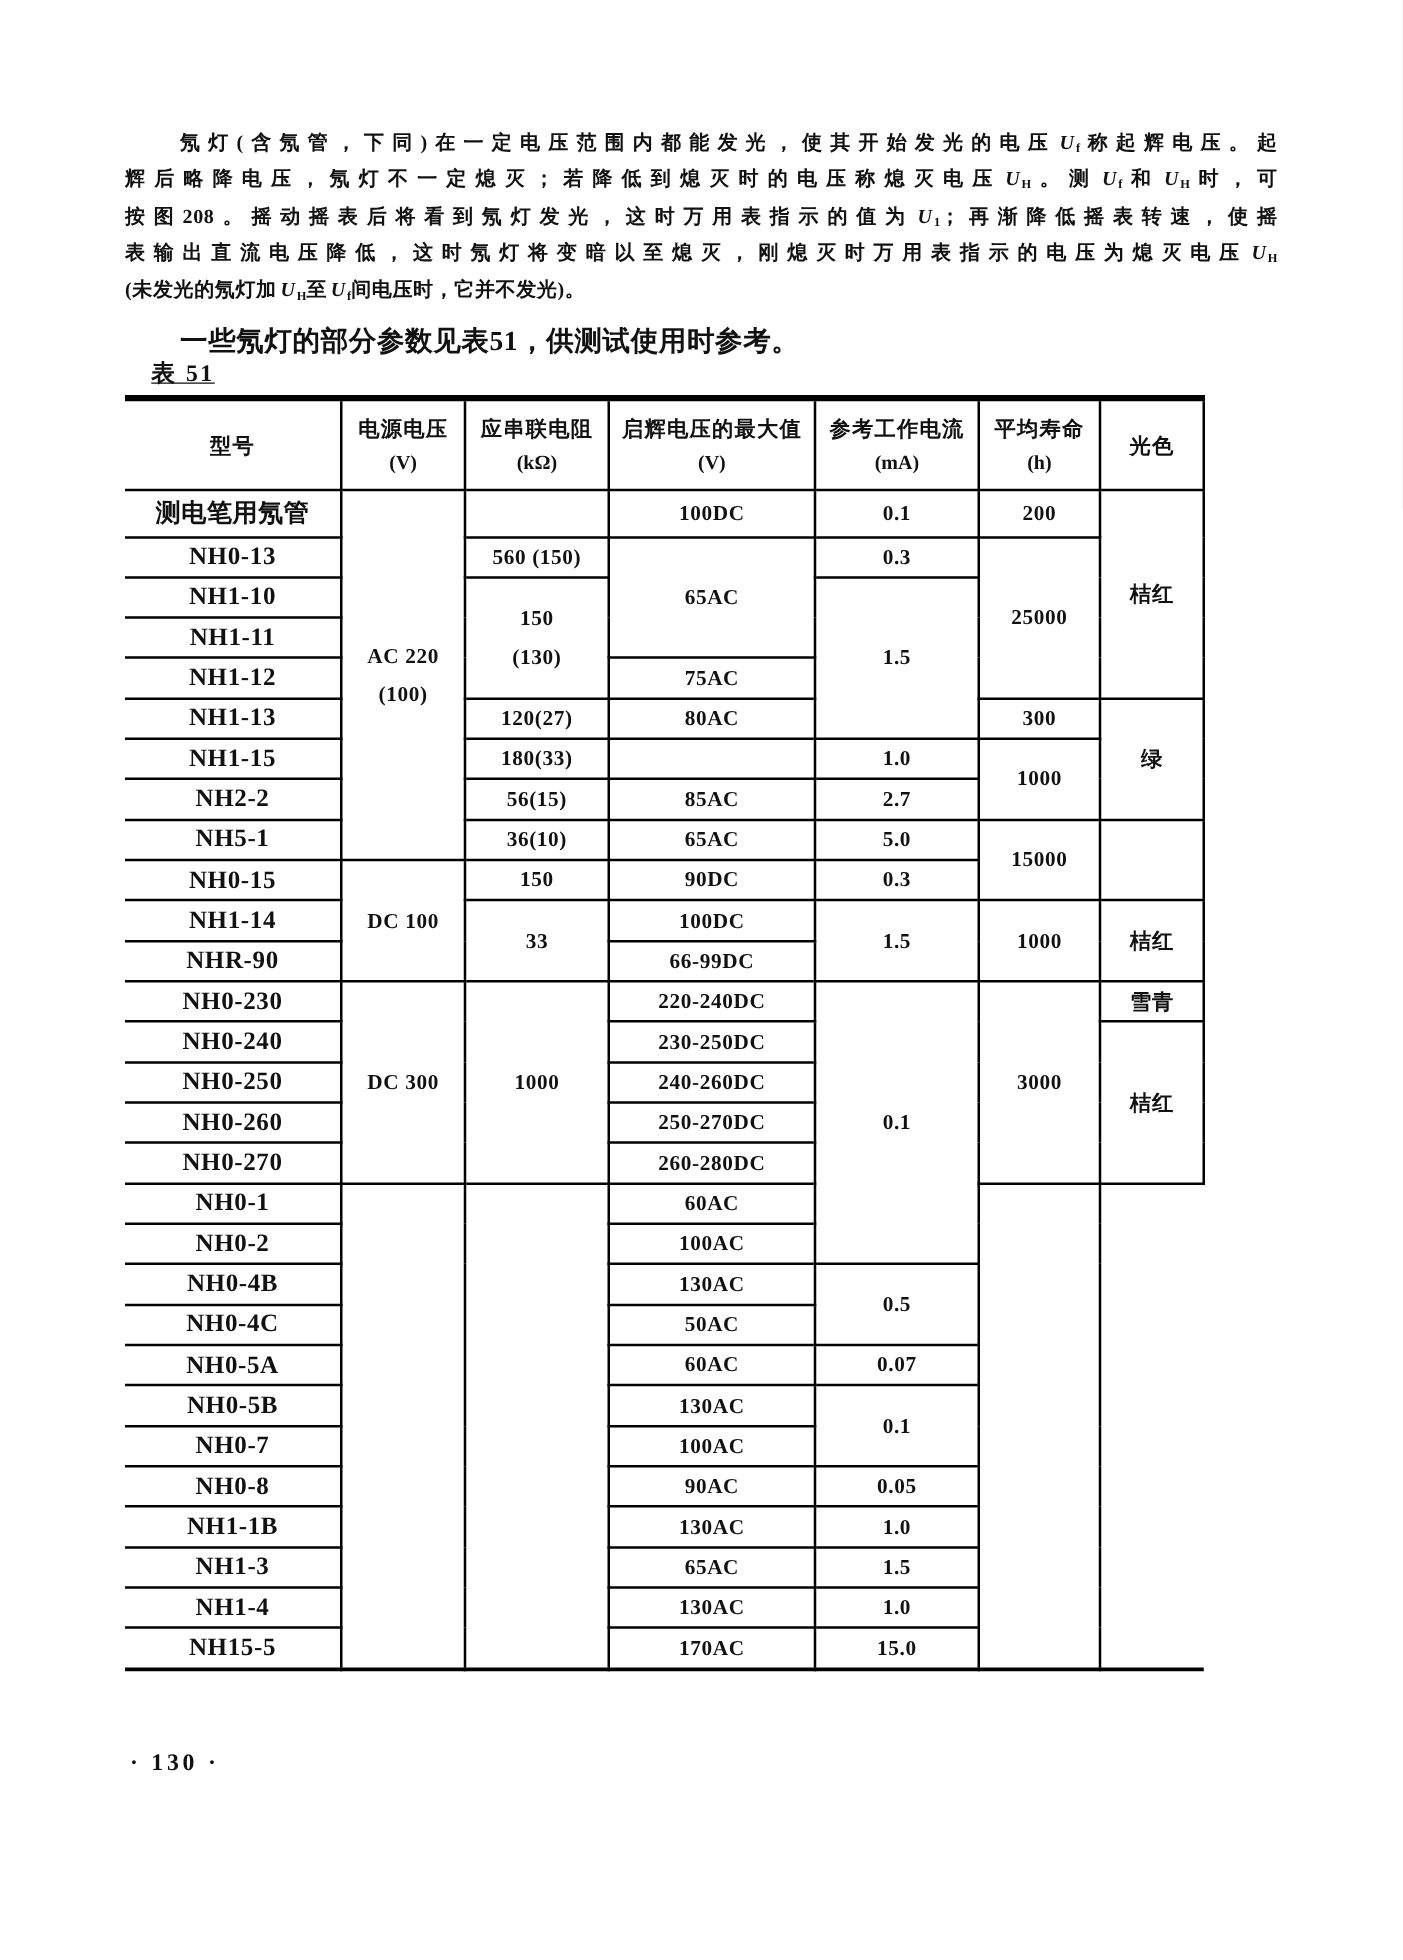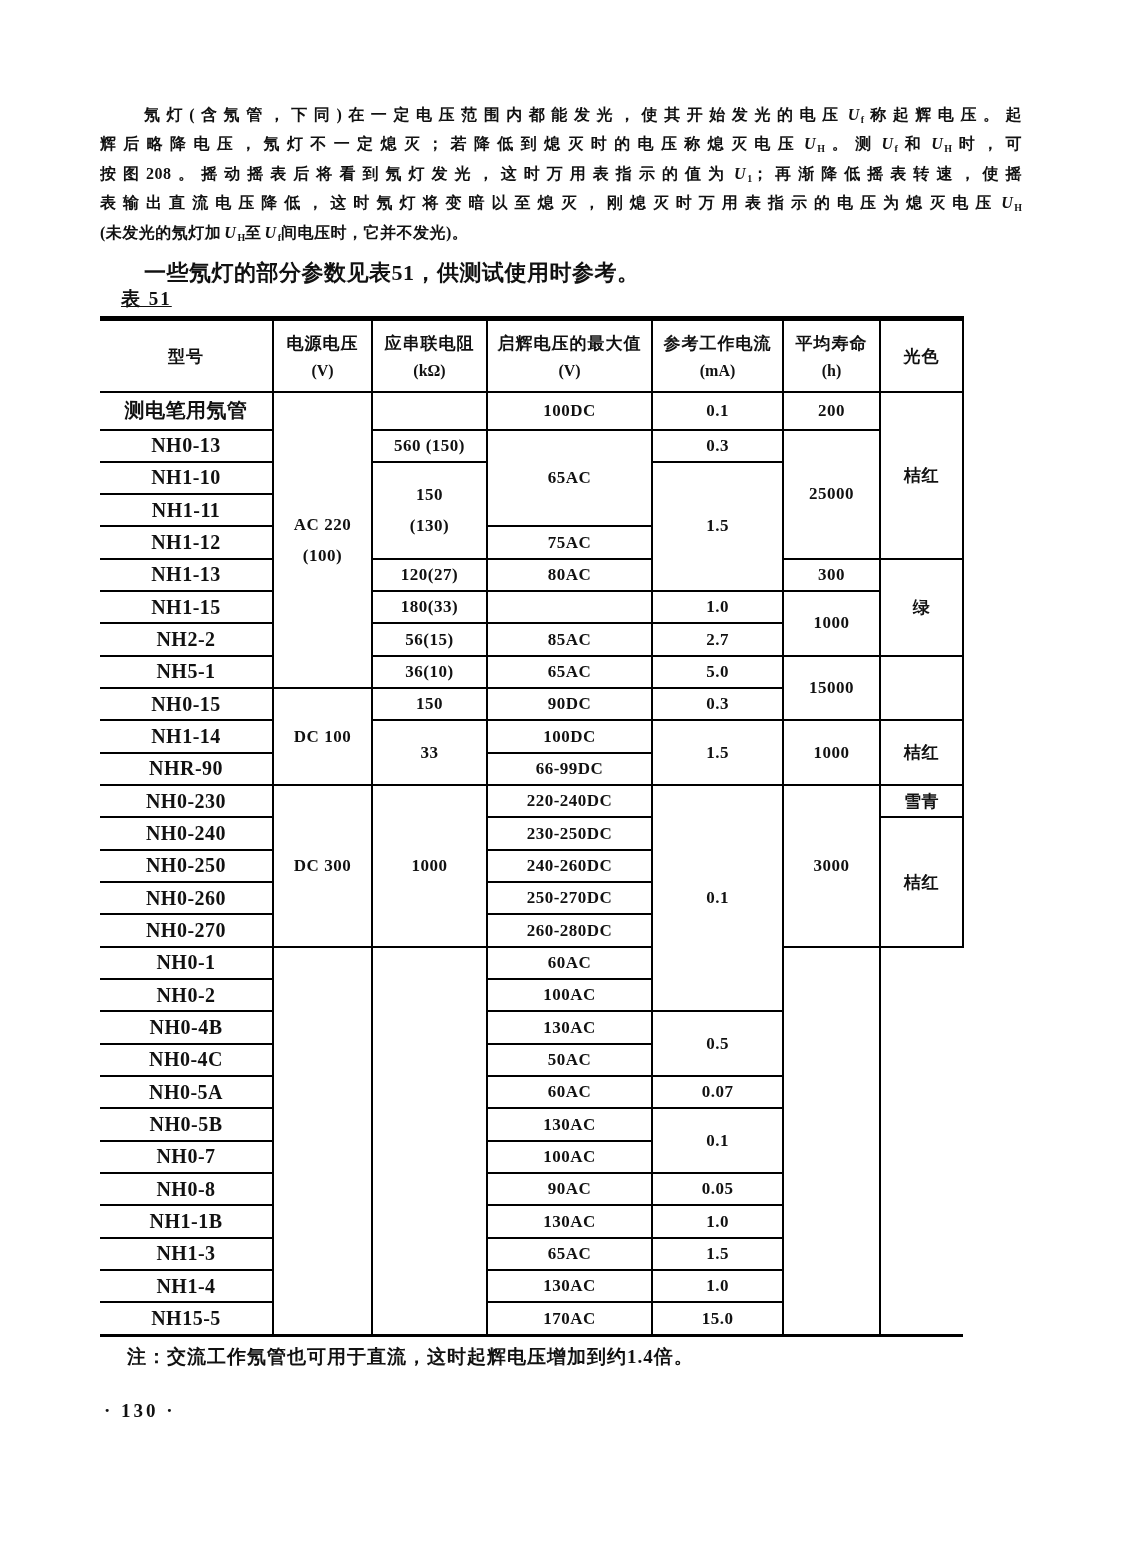--- a/index.html
+++ b/index.html
@@ -264,17 +264,16 @@
           <td class="c5">1.0</td>
         </tr>
         <tr>
           <td class="c1">NH15-5</td>
           <td class="c4">170AC</td>
           <td class="c5">15.0</td>
         </tr>
       </tbody>
   </table>
 
-  <div class="note">注：交流工作氖管也可用于直流，这时起辉电压增加到约1.4倍。</div>
 
   <div class="pagenum">· 130 ·</div>
 
 </div>
 
 </body></html>

